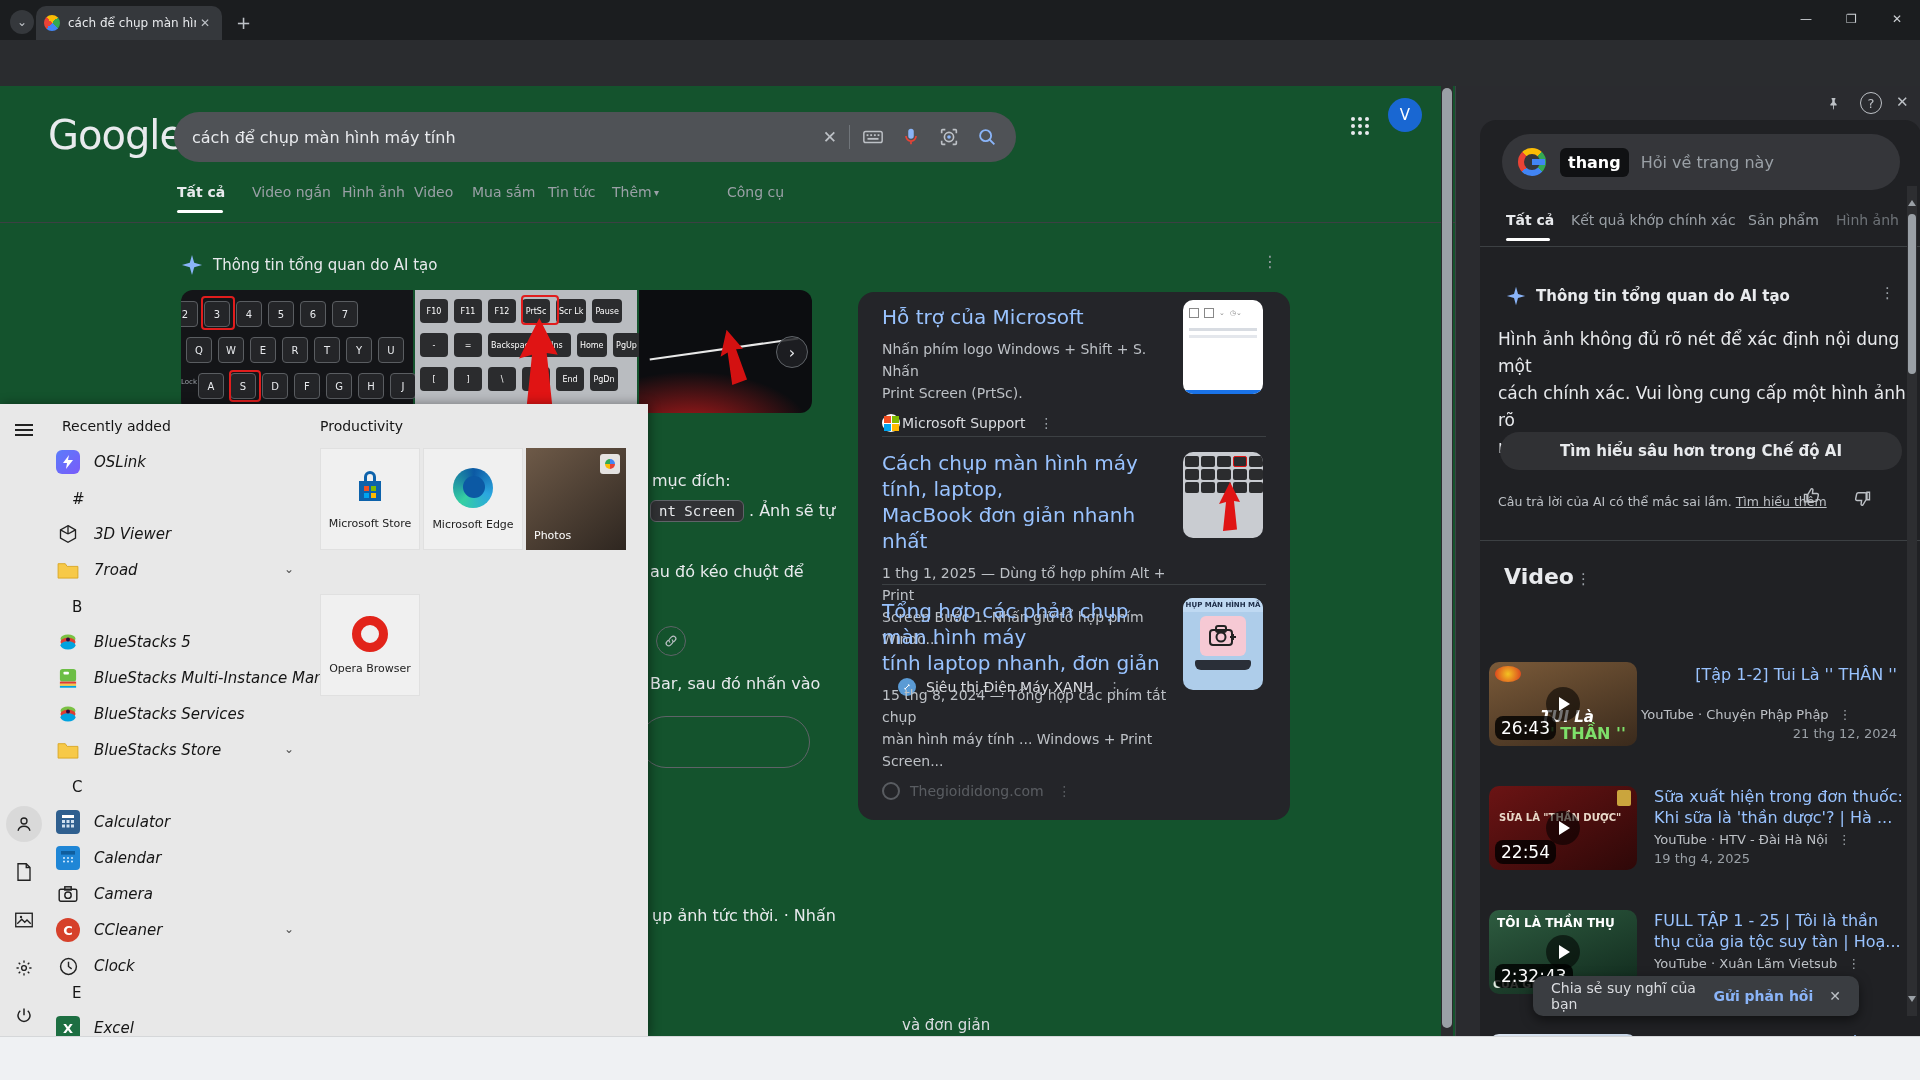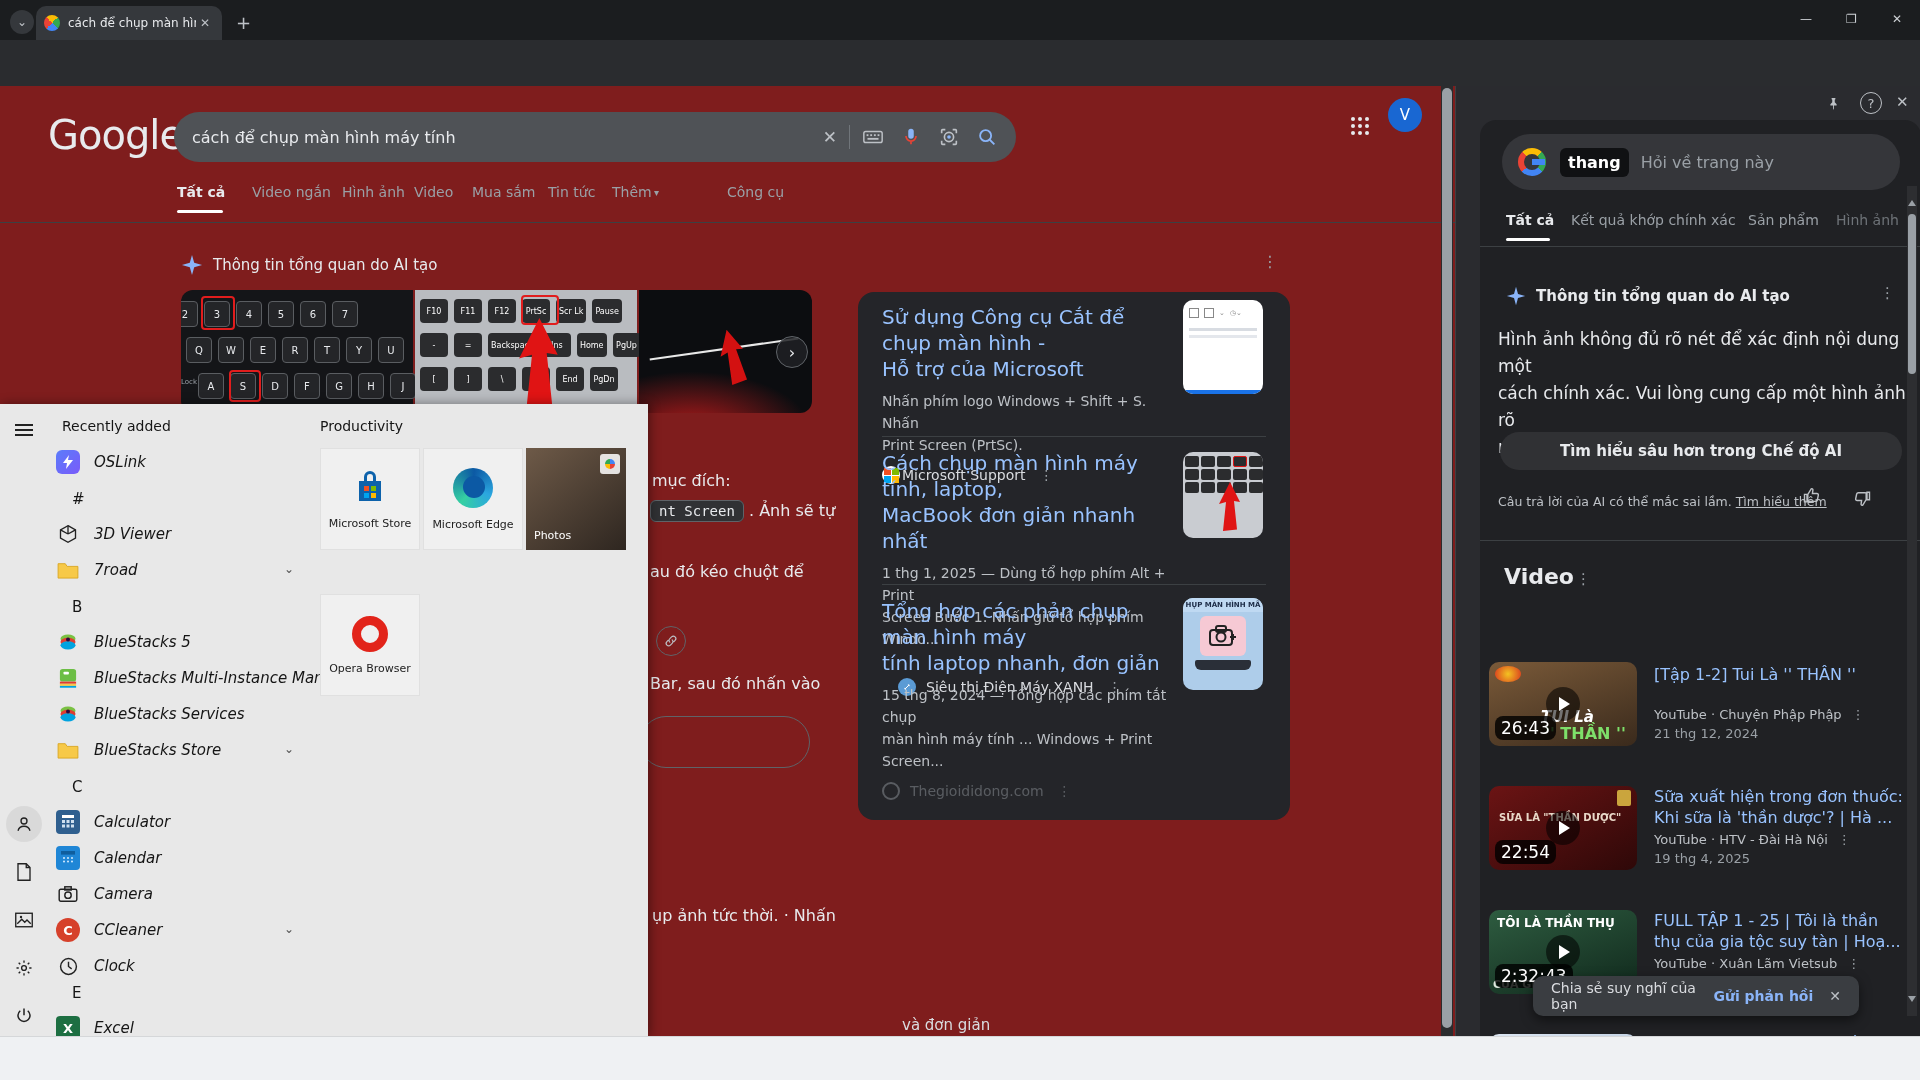--- a/index.html
+++ b/index.html
@@ -107,21 +107,21 @@
       <span style="width:24px;height:24px;border-radius:50%;background:#0f9d58;display:flex;align-items:center;justify-content:center;">
         <svg width="13" height="13" viewBox="0 0 24 24">
             <circle cx="12" cy="9" r="4" fill="#e6f4ea"></circle>
             <path d="M4 21c1-5 5-7 8-7s7 2 8 7z" fill="#e6f4ea"></path>
           </svg>
       </span>
     </div>
     <div class="tbtn" style="left:1893px;">⋮</div>
   </div>
 
-  <div class="abs" style="left:0;top:86px;width:1455px;height:950px;background:#7f1d1d;text-decoration:underline;">
+  <div class="abs" style="left:0;top:86px;width:1455px;height:950px;background:#14532d;text-decoration:underline;">
 
     <div class="abs" style="left:48px;top:26px;color:#e8eaed;font-size:40px;font-weight:500;letter-spacing:-1px;">Google</div>
 
     <div class="abs" style="left:174px;top:26px;width:842px;height:50px;border-radius:25px;background:#4f5256;display:flex;align-items:center;padding:0 18px;box-sizing:border-box;">
       <span style="color:#e8eaed;font-size:16px;flex:1;white-space:nowrap;overflow:hidden;">cách để chụp màn hình máy tính</span>
       <span style="color:#bdc1c6;font-size:17px;margin:0 12px;">✕</span>
       <span style="width:1px;height:24px;background:#70757a;margin-right:12px;"></span>
       <svg width="22" height="22" viewBox="0 0 24 24" style="margin-right:16px;">
           <rect x="2" y="6" width="20" height="12" rx="2" fill="none" stroke="#bdc1c6" stroke-width="1.6"></rect>
           <g fill="#bdc1c6">
@@ -229,21 +229,20 @@
         </svg>
     </span>
     <span class="frag" style="left:650px;top:588px;">Bar, sau đó nhấn vào</span>
     <span class="abs" style="left:640px;top:630px;width:168px;height:50px;border:1px solid #5f6368;border-radius:26px;"></span>
     <span class="frag" style="left:652px;top:820px;">ụp ảnh tức thời. · Nhấn</span>
     <span class="frag" style="left:902px;top:930px;color:#dadce0;font-size:15px;">và đơn giản</span>
 
     <div class="card" style="left:858px;top:206px;width:432px;height:528px;"></div>
 
     <div class="abs" style="left:882px;top:218px;width:290px;">
-      <div class="rtitle">Sử dụng Công cụ Cắt để chụp màn hình -</div>
       <div class="rtitle">Hỗ trợ của Microsoft</div>
       <div class="rdesc" style="margin-top:8px;">Nhấn phím logo Windows + Shift + S. Nhấn</div>
       <div class="rdesc">Print Screen (PrtSc).</div>
       <div style="display:flex;align-items:center;margin-top:10px;">
         <span style="width:18px;height:18px;border-radius:50%;background:#fff;display:inline-grid;grid-template-columns:7px 7px;grid-gap:1px;align-content:center;justify-content:center;">
           <span style="width:7px;height:7px;background:#f25022;"></span>
             <span style="width:7px;height:7px;background:#7fba00;"></span>
             <span style="width:7px;height:7px;background:#00a4ef;"></span>
             <span style="width:7px;height:7px;background:#ffb900;"></span>
         </span>
@@ -398,21 +397,21 @@
       <span class="abs" style="left:96px;top:450px;color:#9aa0a6;font-size:15px;">⋮</span>
     </div>
 
     <div class="vthumb" style="left:33px;top:576px;background:linear-gradient(160deg,#7a5a39,#3a2a1c);">
       <span style="position:absolute;left:6px;top:4px;width:26px;height:16px;background:radial-gradient(circle,#f3c221,#d8351f);border-radius:50%;"></span>
       <span style="position:absolute;left:52px;bottom:20px;color:#fff;font-weight:bold;font-style:italic;font-size:15px;">TUI Là</span>
       <span style="position:absolute;left:56px;bottom:3px;color:#7ee06a;font-weight:bold;font-size:16px;">'' THẦN ''</span>
       <span class="play"></span>
       <span class="dur">26:43</span>
     </div>
-    <div class="abs" style="left:198px;top:578px;width:256px;">
+    <div class="abs" style="left:185px;top:578px;width:256px;text-align:right;">
       <div class="vtitle">[Tập 1-2] Tui Là '' THÂN ''</div>
       <div style="display:flex;align-items:center;margin-top:22px;">
         <span class="vmeta">YouTube · Chuyện Phập Phập</span>
         <span style="color:#9aa0a6;margin-left:10px;font-size:13px;">⋮</span>
       </div>
       <div class="vdate" style="margin-top:4px;">21 thg 12, 2024</div>
     </div>
 
     <div class="vthumb" style="left:33px;top:614px;top:700px;background:linear-gradient(150deg,#6b1414,#2e0808);">
       <span style="position:absolute;left:10px;top:26px;color:#e8d8c8;font-weight:bold;font-size:10px;white-space:nowrap;">SỮA LÀ "THẦN DƯỢC"</span>

